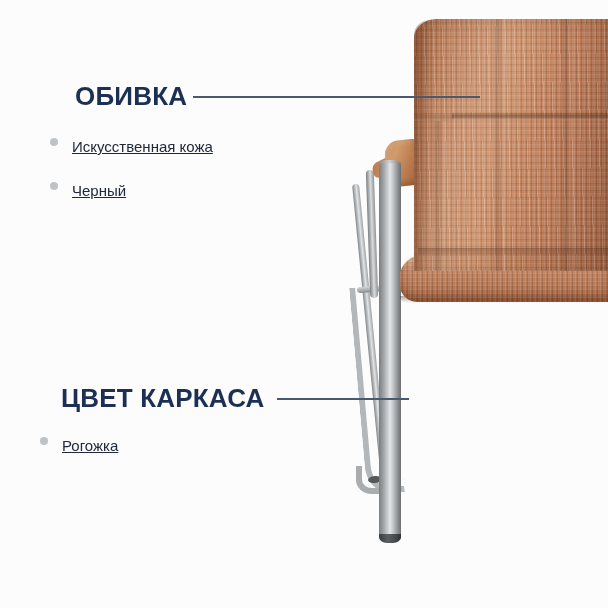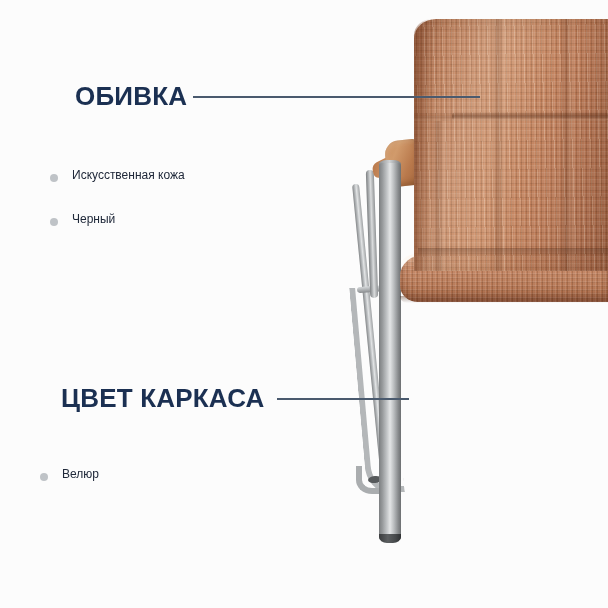--- a/index.html
+++ b/index.html
@@ -333,26 +333,27 @@
     position: absolute;
     margin: 0;
     padding: 0;
     list-style: none;
   }
   #list-upholstery { left: 50px; top: 138px; }
   #list-frame      { left: 40px; top: 437px; }
 
   .callout-list li {
     display: flex;
-    align-items: flex-end;
+    align-items: flex-start;
     height: 44px;
     font-family: "Liberation Sans", sans-serif;
-    font-size: 12px;
+    font-size: 15px;
     color: #20293a;
     white-space: nowrap;
+    text-decoration: underline;
   }
   .bullet {
     width: 8px;
     height: 8px;
     border-radius: 50%;
     background: #bfc3c7;
     margin-right: 14px;
     flex: 0 0 auto;
   }
 </style>
@@ -408,17 +409,17 @@
       <span class="bullet"></span>
       <span>Черный</span>
     </li>
   </ul>
 
   <h2 class="callout-heading" id="heading-frame">ЦВЕТ КАРКАСА</h2>
 
   <ul class="callout-list" id="list-frame">
     <li>
       <span class="bullet"></span>
-      <span>Велюр</span>
+      <span>Рогожка</span>
     </li>
   </ul>
 
 </div>
 
 </body></html>

